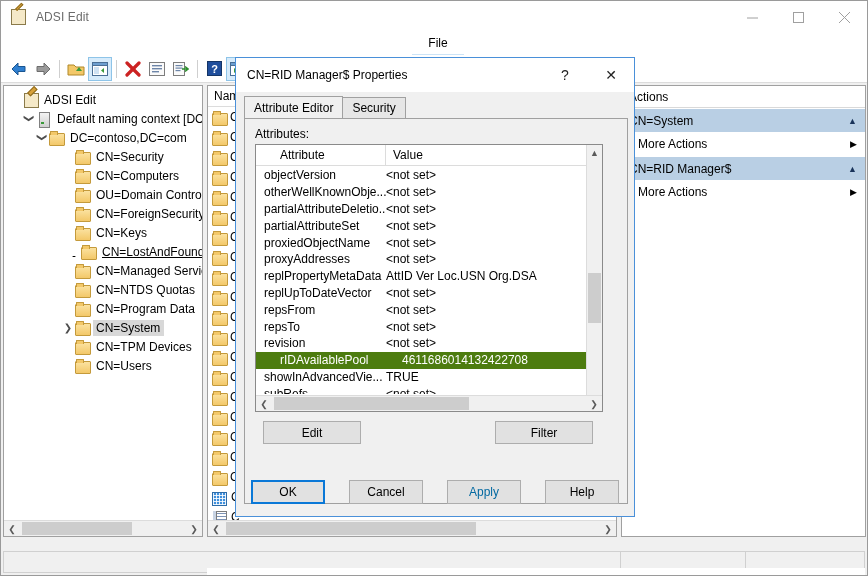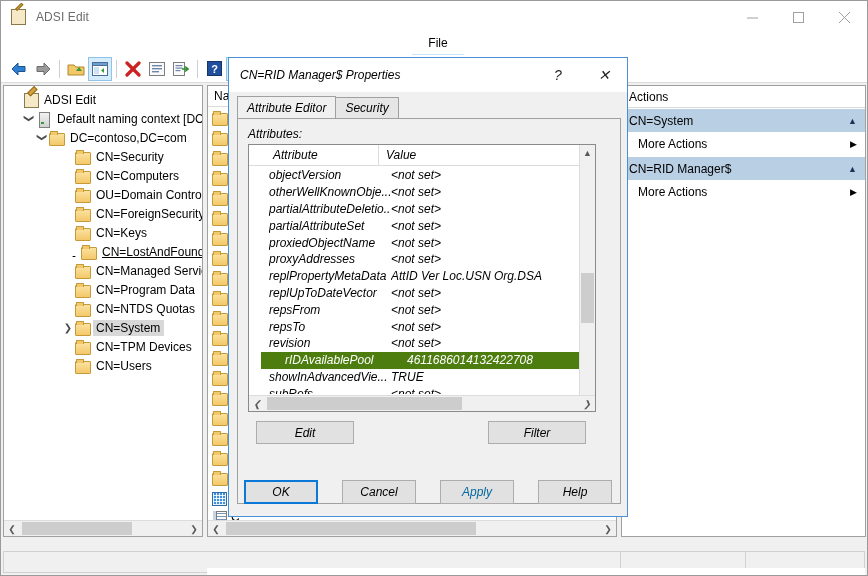--- a/index.html
+++ b/index.html
@@ -193,22 +193,22 @@
     overflow: hidden; background: #ffffff;
   }
   .clipped-row .inner {
     position: absolute; left: 0; top: -6px; height: 18px; display: flex; align-items: center;
     font-size: 11px; white-space: nowrap; color: #000;
   }
   .clipped-row .cc { padding-left: 6px; }
 
   
   .dialog {
-    position: absolute; left: 227px; top: 56px; width: 400px; height: 460px;
-    background: #f0f0f0; border: 1px solid #4a90d9; box-shadow: 0 0 0 0 rgba(0,0,0,0); font-style: italic;
+    position: absolute; left: 234px; top: 56px; width: 400px; height: 460px;
+    background: #f0f0f0; border: 1px solid #4a90d9; box-shadow: 0 0 0 0 rgba(0,0,0,0);
   }
   .dlg-title {
     height: 34px; background: #ffffff; display: flex; align-items: center;
     padding-left: 11px; font-size: 12px; color: #000;
   }
   .dlg-btns { margin-left: auto; display: flex; height: 34px; }
   .dlg-btn { width: 46px; height: 34px; display: flex; align-items: center; justify-content: center; color: #222; }
   .tabstrip {
     position: relative; height: 22px; margin: 4px 0 0 8px; display: flex; align-items: flex-end;
   }
@@ -226,21 +226,21 @@
   .attr-box {
     position: absolute; left: 10px; top: 25px; width: 348px; height: 268px;
     background: #ffffff; border: 1px solid #8a8a8a; overflow: hidden;
   }
   .ab-head {
     height: 21px; display: flex; align-items: center; border-bottom: 1px solid #dcdcdc;
     font-size: 12px; background: #fff;
   }
   .ab-head .c1 { width: 130px; padding-left: 24px; border-right: 1px solid #dcdcdc; height: 21px; display: flex; align-items: center; }
   .ab-head .c2 { padding-left: 7px; }
-  .ab-rows { position: absolute; top: 22px; left: 0; right: 16px; bottom: 17px; overflow: hidden; margin-left: 12px; }
+  .ab-rows { position: absolute; top: 22px; left: 0; right: 16px; bottom: 17px; overflow: hidden; }
   .ab-row {
     height: 16.8px; display: flex; align-items: center; font-size: 12px; padding-left: 8px;
     white-space: nowrap;
   }
   .ab-row.sel { background: #4d7c0f; color: #fff; padding-left: 24px; align-items: center; }
   .ab-row .a { width: 122px; overflow: hidden; }
   .ab-row .v { flex: 1; overflow: hidden; }
   .btn {
     background: #e1e1e1; border: 1px solid #adadad; font-size: 12px;
     display: flex; align-items: center; justify-content: center;
@@ -406,26 +406,26 @@
           <span class="tlabel">CN=LostAndFound</span>
         </div>
         <div class="tnode" style="padding-left: 57px;">
           <span class="chev">&nbsp;</span>
           <span class="ico-folder"></span>
           <span class="tlabel">CN=Managed Service</span>
         </div>
         <div class="tnode" style="padding-left: 57px;">
           <span class="chev">&nbsp;</span>
           <span class="ico-folder"></span>
+          <span class="tlabel">CN=NTDS Quotas</span>
+        </div>
+        <div class="tnode" style="padding-left: 57px;">
+          <span class="chev">&nbsp;</span>
+          <span class="ico-folder"></span>
           <span class="tlabel">CN=Program Data</span>
-        </div>
-        <div class="tnode" style="padding-left: 57px;">
-          <span class="chev">&nbsp;</span>
-          <span class="ico-folder"></span>
-          <span class="tlabel">CN=NTDS Quotas</span>
         </div>
         <div class="tnode selected" style="padding-left: 57px;">
           <span class="chev">❯</span>
           <span class="ico-folder"></span>
           <span class="tlabel">CN=System</span>
         </div>
         <div class="tnode" style="padding-left: 57px;">
           <span class="chev">&nbsp;</span>
           <span class="ico-folder"></span>
           <span class="tlabel">CN=TPM Devices</span>

